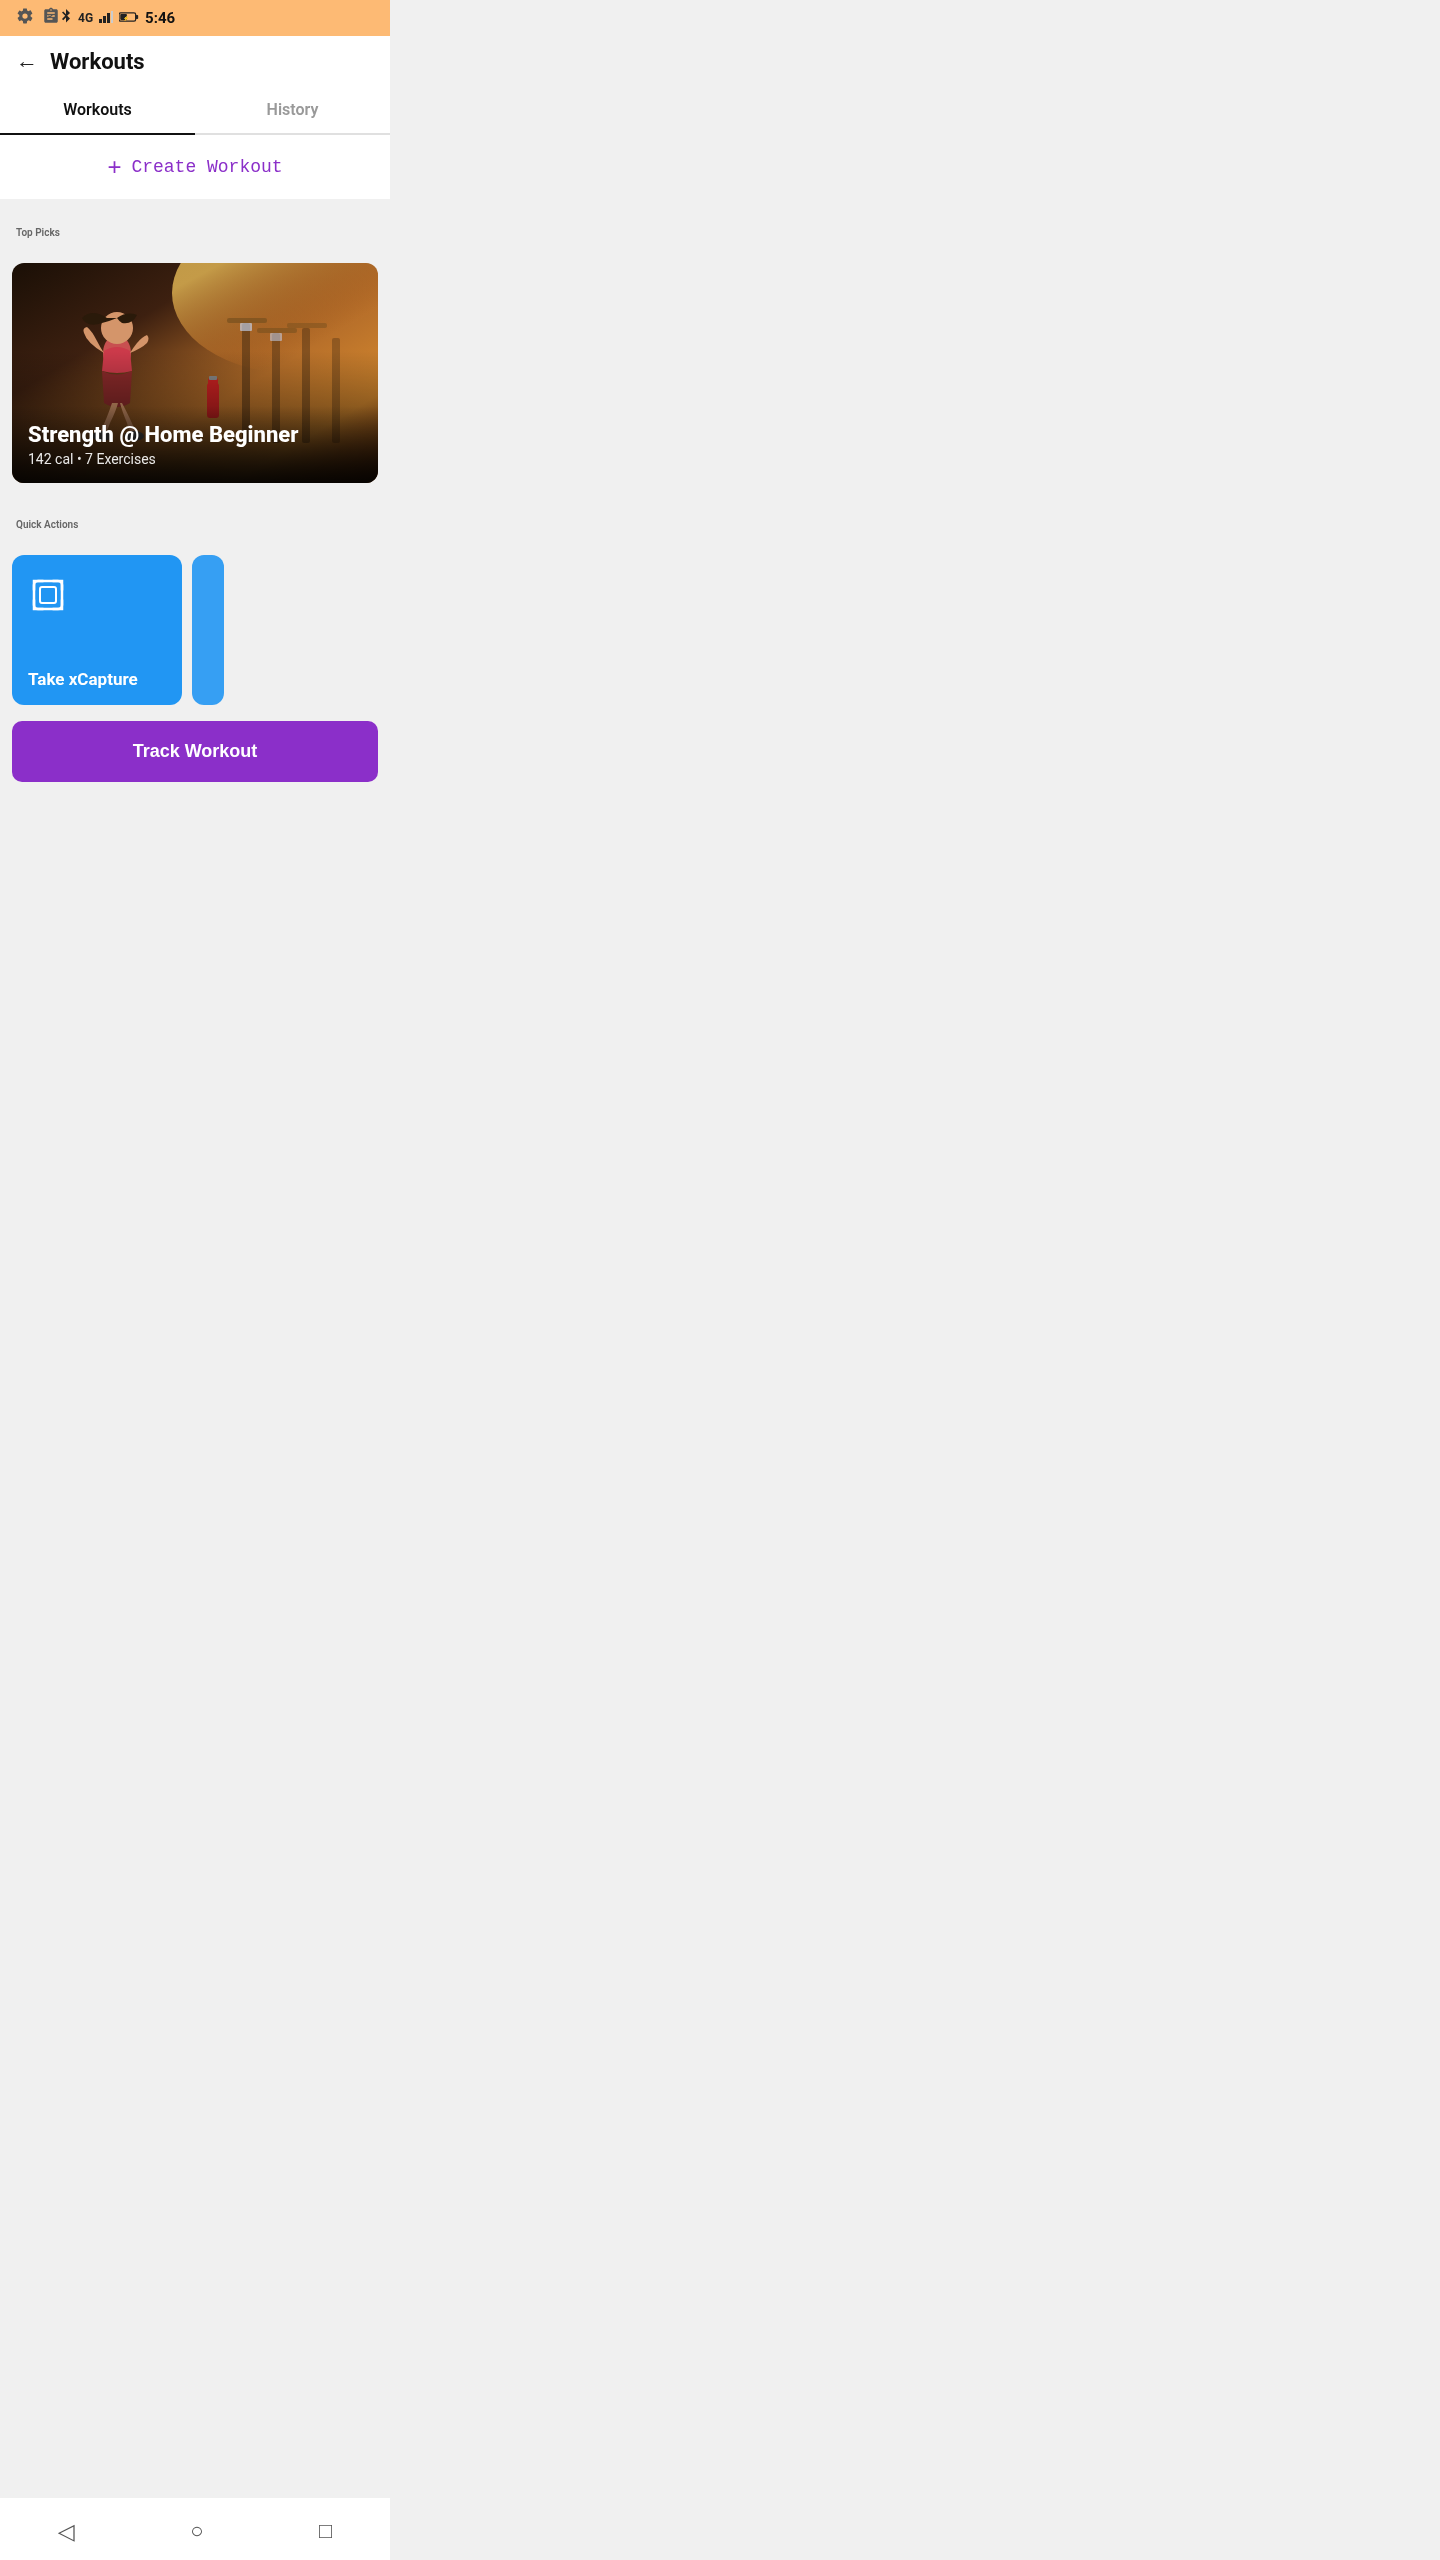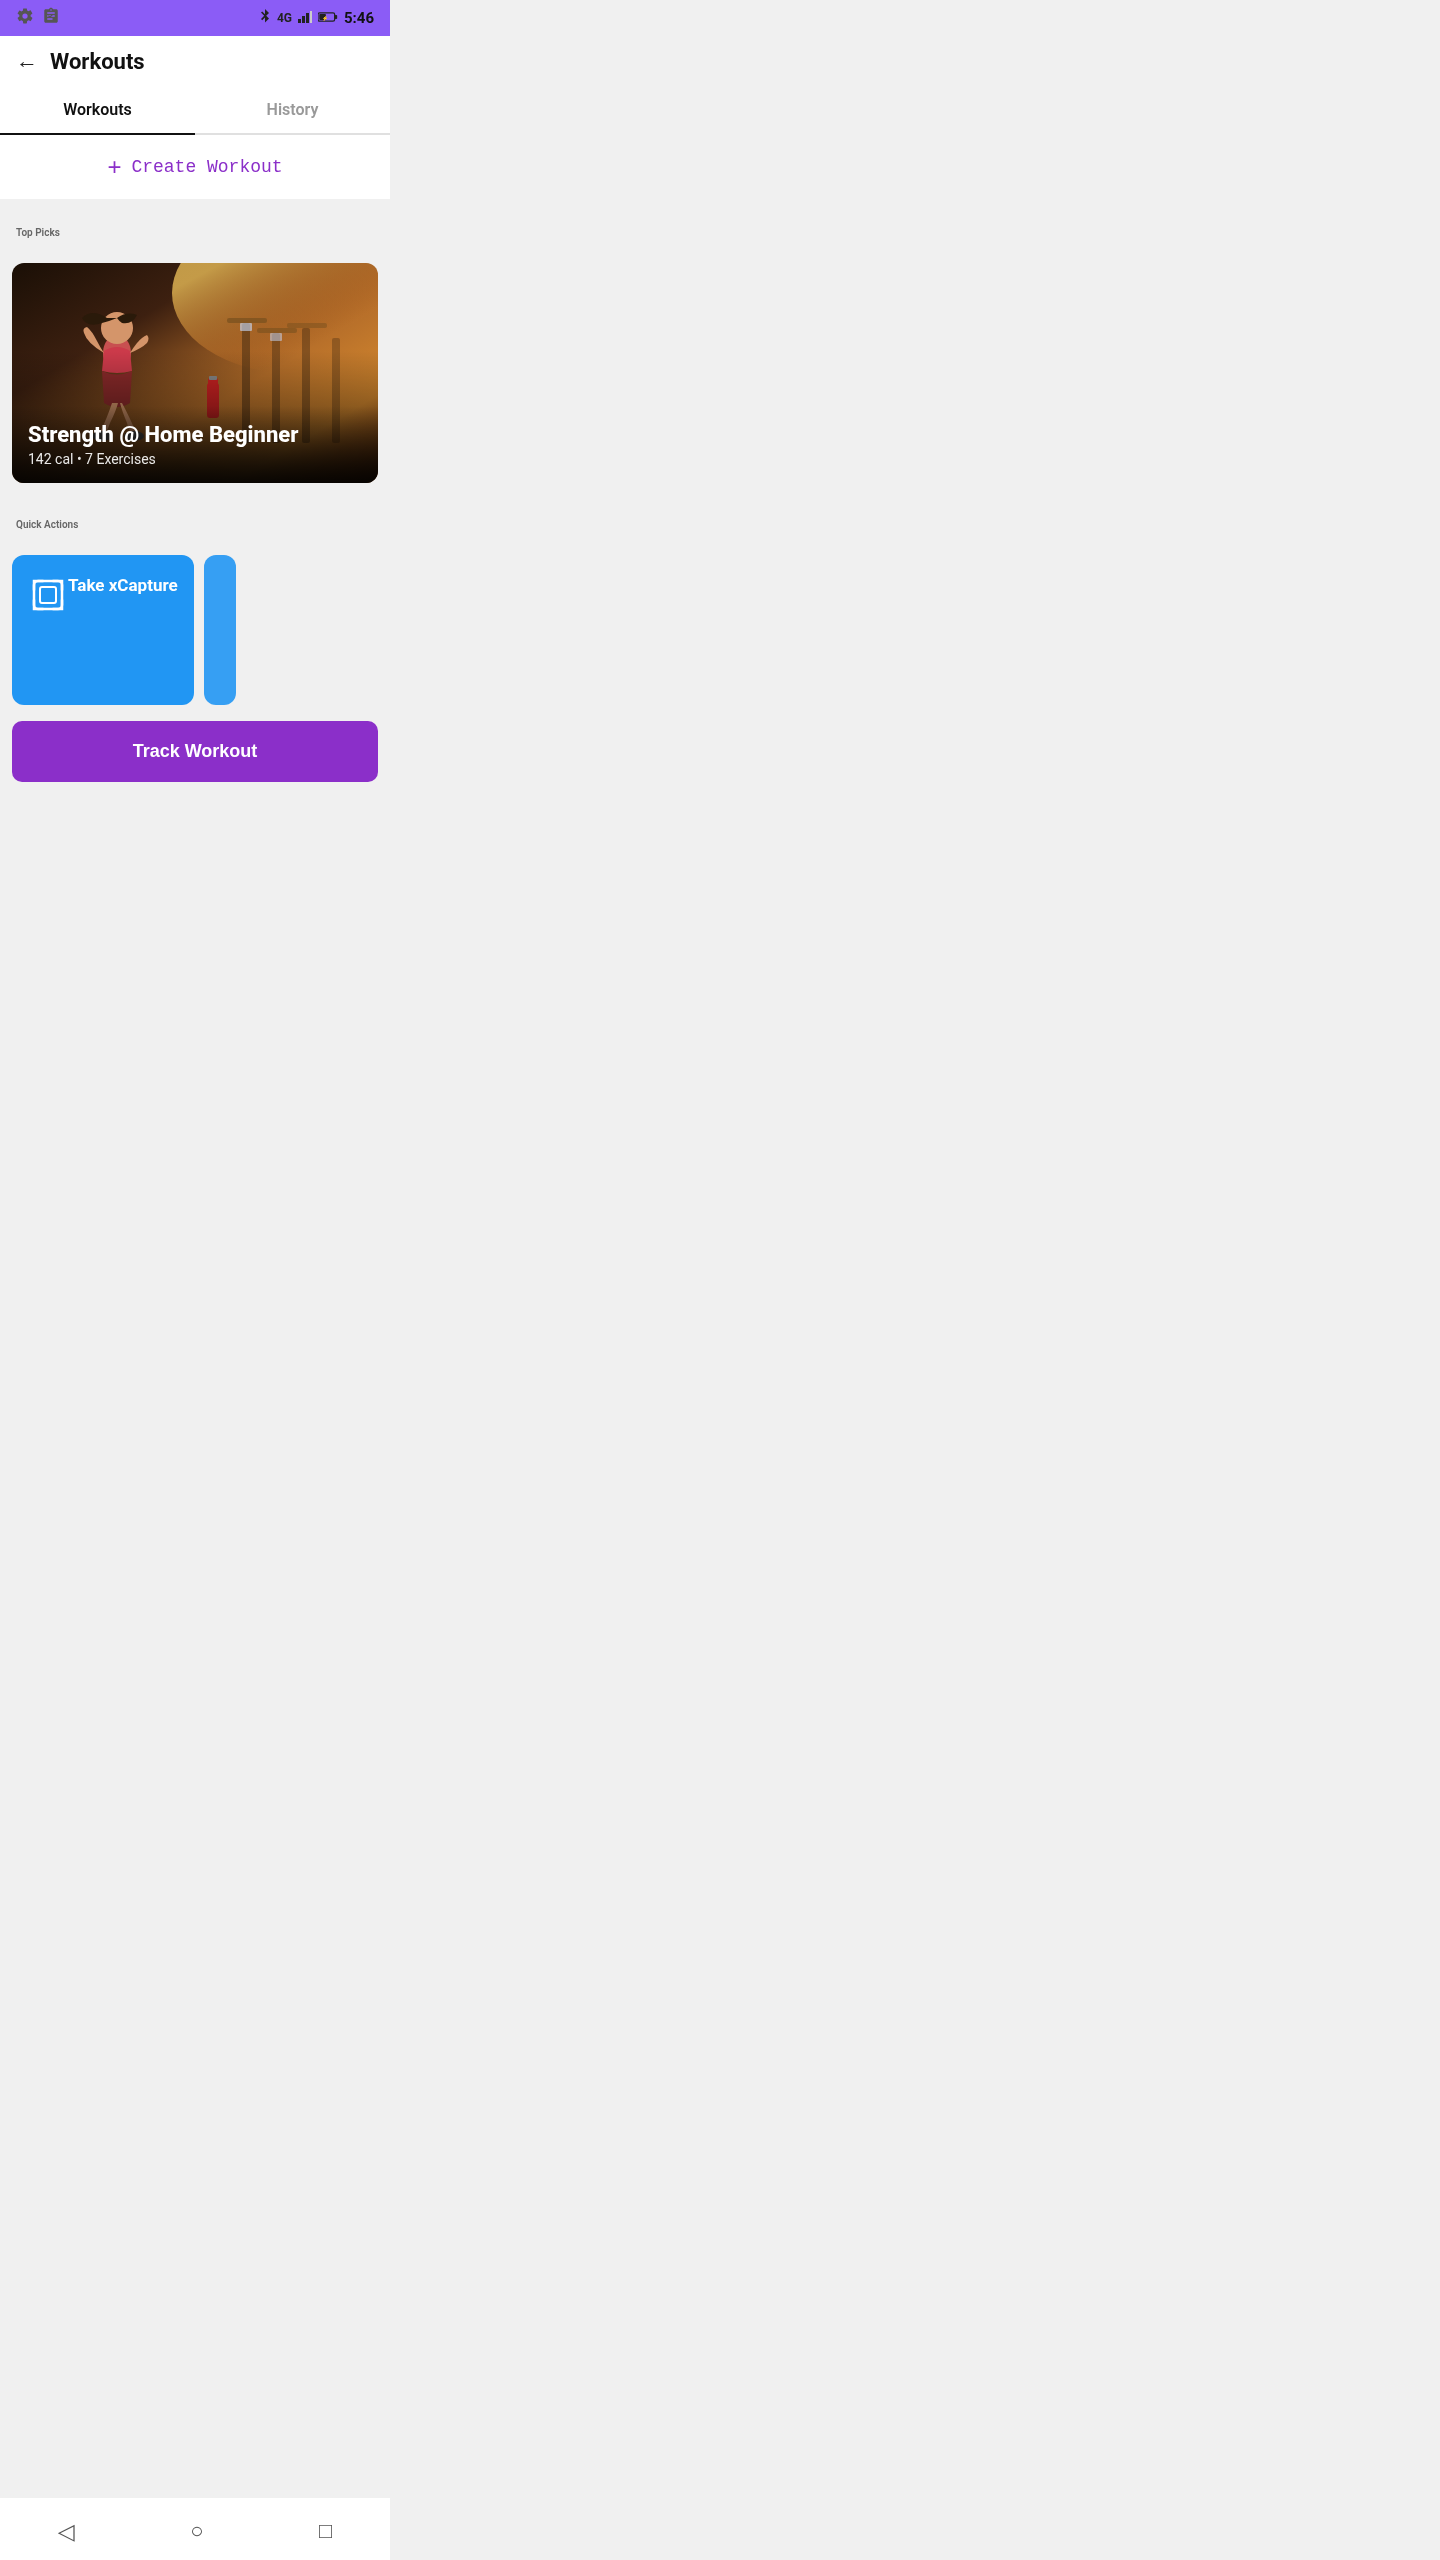--- a/index.html
+++ b/index.html
@@ -13,24 +13,23 @@
       width: 390px;
       min-height: 844px;
       font-family: -apple-system, BlinkMacSystemFont, 'Segoe UI', Roboto, sans-serif;
       background: #f0f0f0;
       overflow-x: hidden;
     }
 
     
     .status-bar {
       display: flex;
-      justify-content: space-between;
       align-items: center;
       padding: 8px 16px;
-      background: #8b5cf6;
+      background: #fdba74;
       height: 36px;
     }
 
     .status-bar-left {
       display: flex;
       gap: 8px;
       align-items: center;
     }
 
     .status-bar-right {
@@ -187,21 +186,21 @@
       gap: 10px;
       padding: 0 12px 16px;
       overflow-x: auto;
     }
 
     .quick-action-card {
       min-width: 170px;
       height: 150px;
       border-radius: 12px;
       display: flex;
-      flex-direction: row;
+      flex-direction: column;
       justify-content: space-between;
       padding: 20px 16px 16px;
       cursor: pointer;
       flex-shrink: 0;
     }
 
     .quick-action-card.blue {
       background: #2196F3;
     }
 

